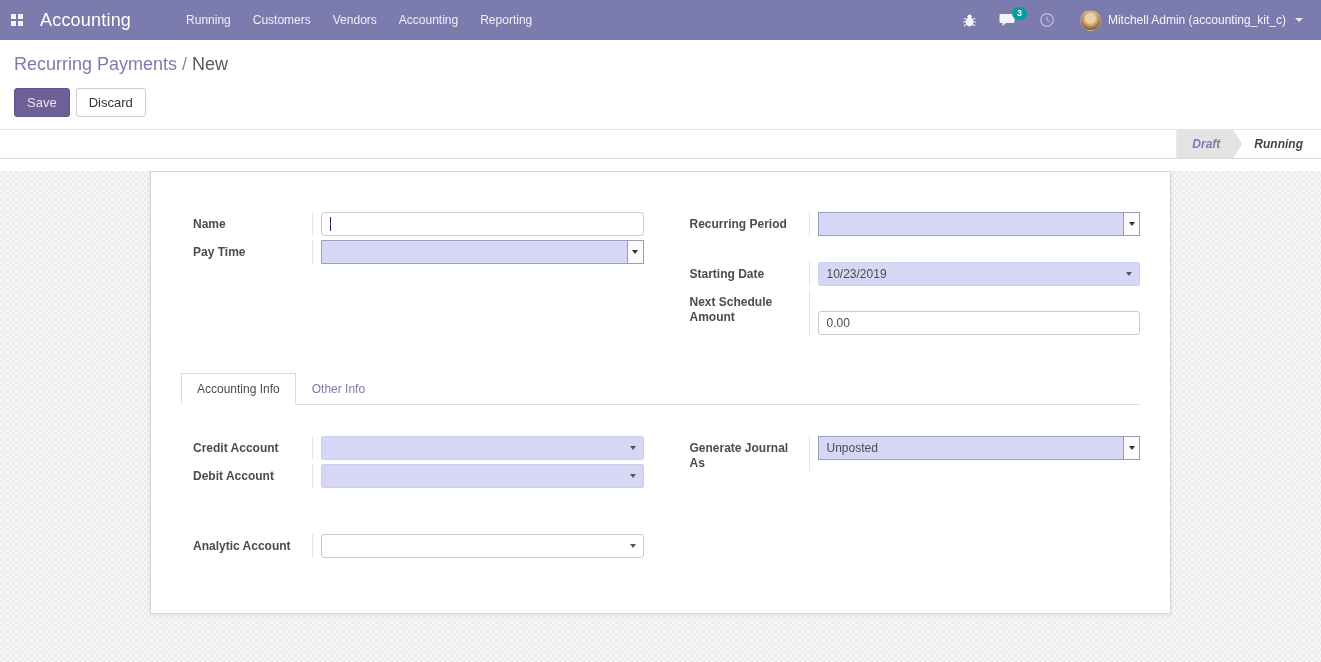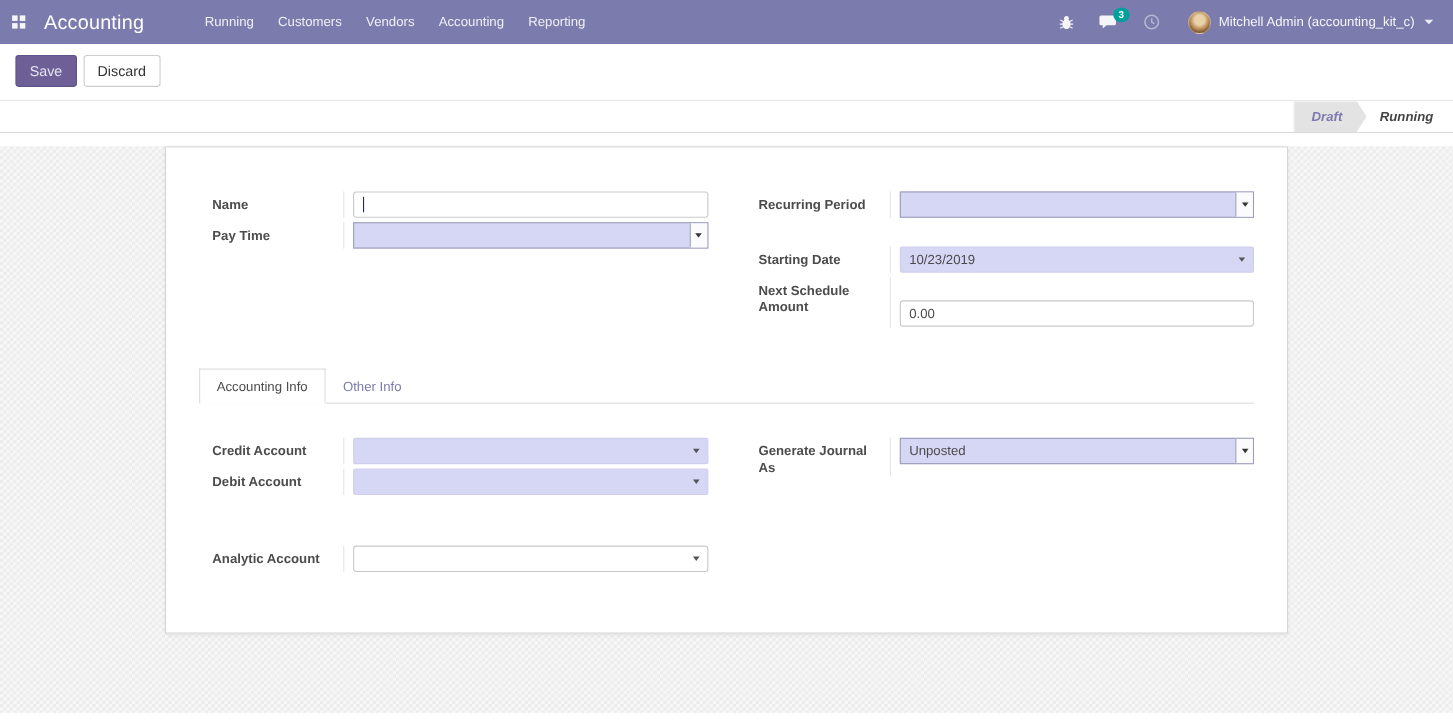--- a/index.html
+++ b/index.html
@@ -122,20 +122,23 @@
     </div>
     <div class="user-menu">
       <span class="avatar"></span>
       <span class="user-name">Mitchell Admin (accounting_kit_c)</span>
       <span class="caret-down"></span>
     </div>
   </div>
 </header>
 
 <section class="control-panel">
+  <div class="breadcrumb">
+    <span class="breadcrumb-link">Recurring Payments</span><span class="breadcrumb-sep">/</span><span class="breadcrumb-current">New</span>
+  </div>
   <div class="cp-buttons">
     <button class="btn btn-primary">Save</button>
     <button class="btn btn-default">Discard</button>
   </div>
 </section>
 
 <div class="status-row">
   <div class="statusbar">
     <div class="state state-inactive">Draft</div>
     <div class="state state-active">Running</div>

